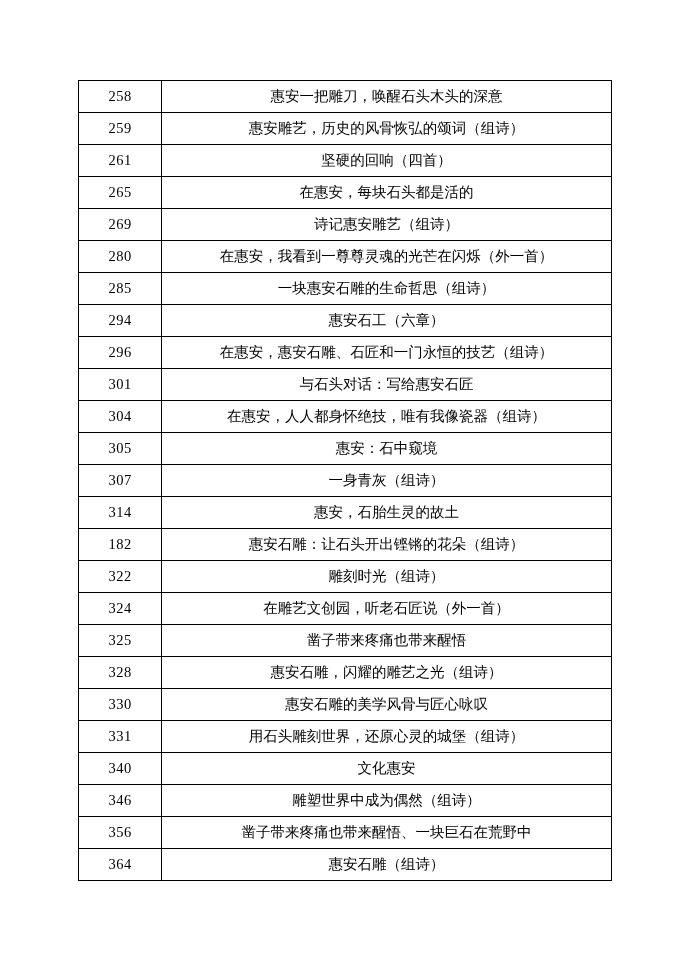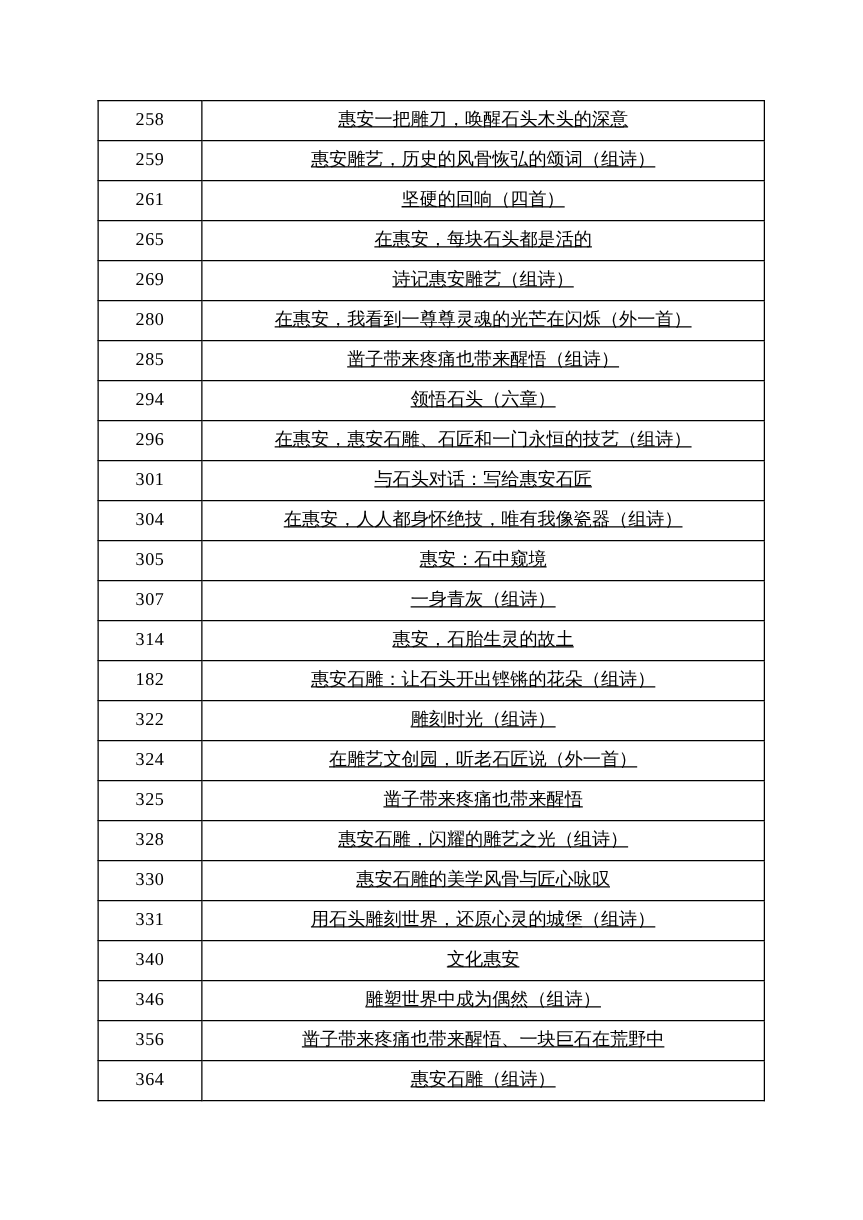--- a/index.html
+++ b/index.html
@@ -37,21 +37,20 @@
     overflow: hidden;
   }
   td.page-num {
     width: 74px;
     text-align: center;
     letter-spacing: 0.5px;
     margin-left: 36px;
   }
   td.title {
     text-align: center;
-    text-decoration: underline;
   }
 </style>
 </head>
 <body>
 
 <div class="page">
   <table class="toc">
     <tbody>
         <tr>
           <td class="page-num">258</td>
@@ -72,25 +71,25 @@
         <tr>
           <td class="page-num">269</td>
           <td class="title">诗记惠安雕艺（组诗）</td>
         </tr>
         <tr>
           <td class="page-num">280</td>
           <td class="title">在惠安，我看到一尊尊灵魂的光芒在闪烁（外一首）</td>
         </tr>
         <tr>
           <td class="page-num">285</td>
-          <td class="title">凿子带来疼痛也带来醒悟（组诗）</td>
+          <td class="title">一块惠安石雕的生命哲思（组诗）</td>
         </tr>
         <tr>
           <td class="page-num">294</td>
-          <td class="title">领悟石头（六章）</td>
+          <td class="title">惠安石工（六章）</td>
         </tr>
         <tr>
           <td class="page-num">296</td>
           <td class="title">在惠安，惠安石雕、石匠和一门永恒的技艺（组诗）</td>
         </tr>
         <tr>
           <td class="page-num">301</td>
           <td class="title">与石头对话：写给惠安石匠</td>
         </tr>
         <tr>

